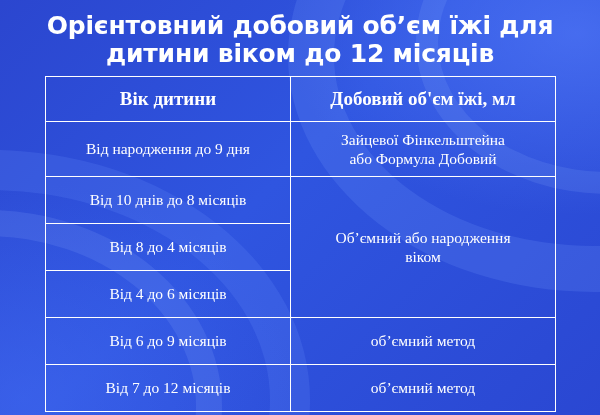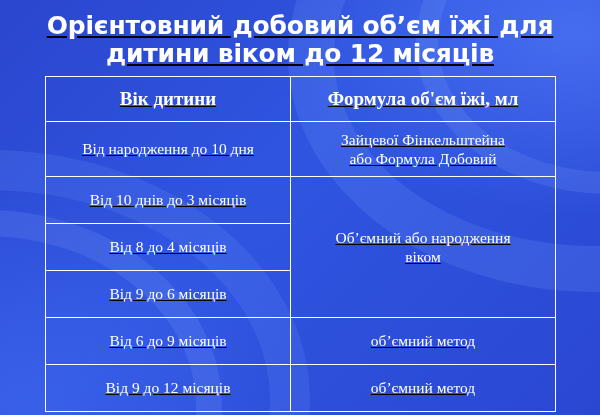--- a/index.html
+++ b/index.html
@@ -15,21 +15,20 @@
   }
   .slide {
     position: relative;
     width: 600px;
     height: 415px;
     background:
       radial-gradient(ellipse 420px 260px at 96% 8%, rgba(90,130,255,0.55) 0%, rgba(45,79,219,0) 70%),
       radial-gradient(ellipse 380px 300px at 4% 96%, rgba(70,110,245,0.45) 0%, rgba(45,79,219,0) 72%),
       linear-gradient(135deg, #2b46cf 0%, #2f55e0 45%, #2a47d2 100%);
     overflow: hidden;
-    text-decoration: underline;
   }
   
   .swoosh {
     position: absolute;
     border-radius: 50%;
     border: 2px solid rgba(255,255,255,0.10);
     pointer-events: none;
   }
   .swoosh.s1 {
     width: 560px; height: 420px;
@@ -116,48 +115,48 @@
 
   <div class="table-wrap">
     <table class="data">
       <colgroup>
         <col class="col-left">
         <col class="col-right">
       </colgroup>
       <thead>
         <tr>
           <th>Вік дитини</th>
-          <th>Формула об'єм їжі, мл</th>
+          <th>Добовий об'єм їжі, мл</th>
         </tr>
       </thead>
       <tbody>
         <tr>
-          <td class="cell-tall">Від народження до 10 дня</td>
+          <td class="cell-tall">Від народження до 9 дня</td>
           <td class="cell-tall two-line" rowspan="1">
             <div>Зайцевої Фінкельштейна</div>
             <div>або Формула Добовий</div>
           </td>
         </tr>
         <tr>
-          <td class="cell-row">Від 10 днів до 3 місяців</td>
+          <td class="cell-row">Від 10 днів до 8 місяців</td>
           <td class="two-line" rowspan="3">
             <div>Об’ємний або народження</div>
             <div>віком</div>
           </td>
         </tr>
         <tr>
           <td class="cell-row">Від 8 до 4 місяців</td>
         </tr>
         <tr>
-          <td class="cell-row">Від 9 до 6 місяців</td>
+          <td class="cell-row">Від 4 до 6 місяців</td>
         </tr>
         <tr>
           <td class="cell-row">Від 6 до 9 місяців</td>
           <td class="cell-row">об’ємний метод</td>
         </tr>
         <tr>
-          <td class="cell-row">Від 9 до 12 місяців</td>
+          <td class="cell-row">Від 7 до 12 місяців</td>
           <td class="cell-row">об’ємний метод</td>
         </tr>
       </tbody>
     </table>
   </div>
 </div>
 
 </body></html>

